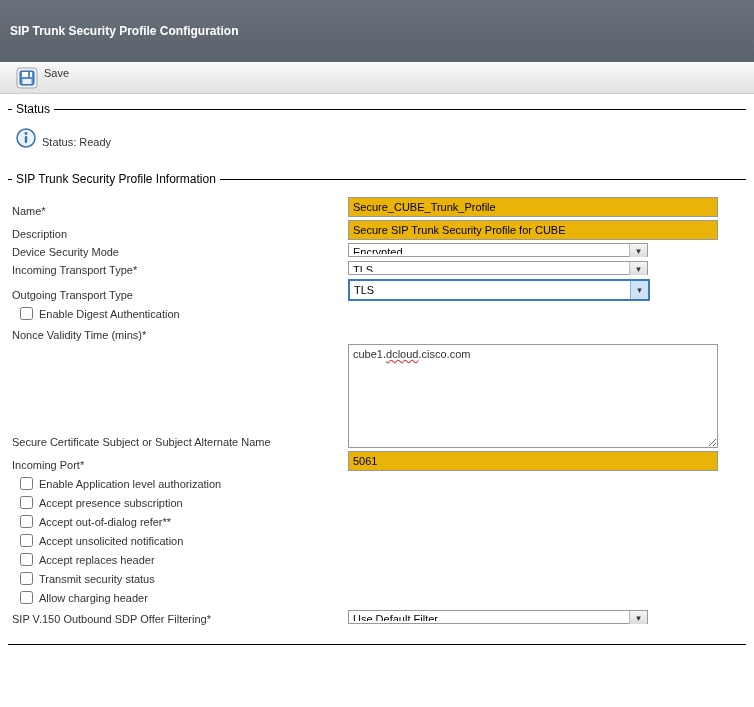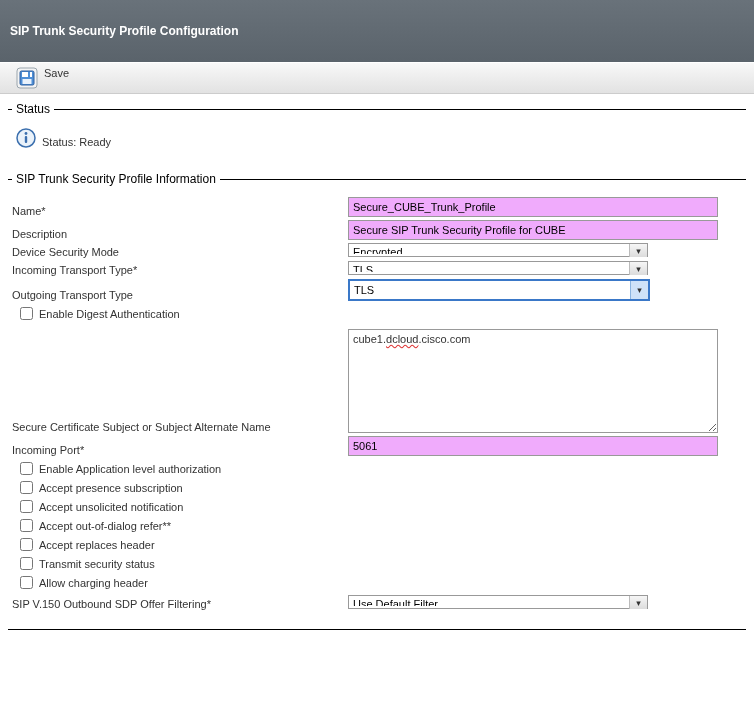--- a/index.html
+++ b/index.html
@@ -62,21 +62,21 @@
   .form-field {
     flex: 1;
   }
   .form-field input[type="text"],
   .form-field textarea {
     width: 370px;
     font-family: Arial, Helvetica, sans-serif;
     font-size: 11px;
     padding: 3px 4px;
     border: 1px solid #999;
-    background: #f0abfc;
+    background: #eab308;
   }
   .form-field input[disabled] {
     background: #eee;
     color: #777;
   }
   .select-wrap {
     position: relative;
     width: 300px;
   }
   .select-wrap.highlight { width: 302px; }
@@ -218,20 +218,21 @@
         </div>
       </div>
     </div>
 
     <div class="check-row">
       <input type="checkbox" style="">
       <span>Enable Digest Authentication</span>
     </div>
 
     <div class="form-row">
+      <div class="form-label"><span class="req">Nonce Validity Time (mins)</span></div>
     </div>
 
     <div class="form-row">
       <div class="form-label"><span>Secure Certificate Subject or Subject Alternate Name</span></div>
       <div class="form-field">
         <div contenteditable="true" style="width: 370px; height: 104px; border: 1px solid rgb(153, 153, 153); font-family: Arial; font-size: 11px; padding: 3px 4px; background: rgb(255, 255, 255); overflow: auto; resize: both; white-space: pre-wrap;">cube1.<span class="spellcheck">dcloud</span>.cisco.com</div>
       </div>
     </div>
 
     <div class="form-row">
@@ -242,25 +243,25 @@
     <div class="check-row">
       <input type="checkbox" style="">
       <span>Enable Application level authorization</span>
     </div>
     <div class="check-row">
       <input type="checkbox" style="">
       <span>Accept presence subscription</span>
     </div>
     <div class="check-row">
       <input type="checkbox" style="">
+      <span class="req2">Accept out-of-dialog refer</span>
+    </div>
+    <div class="check-row">
+      <input type="checkbox" style="">
       <span>Accept unsolicited notification</span>
-    </div>
-    <div class="check-row">
-      <input type="checkbox" style="">
-      <span class="req2">Accept out-of-dialog refer</span>
     </div>
     <div class="check-row">
       <input type="checkbox" style="">
       <span>Accept replaces header</span>
     </div>
     <div class="check-row">
       <input type="checkbox" style="">
       <span>Transmit security status</span>
     </div>
     <div class="check-row">

